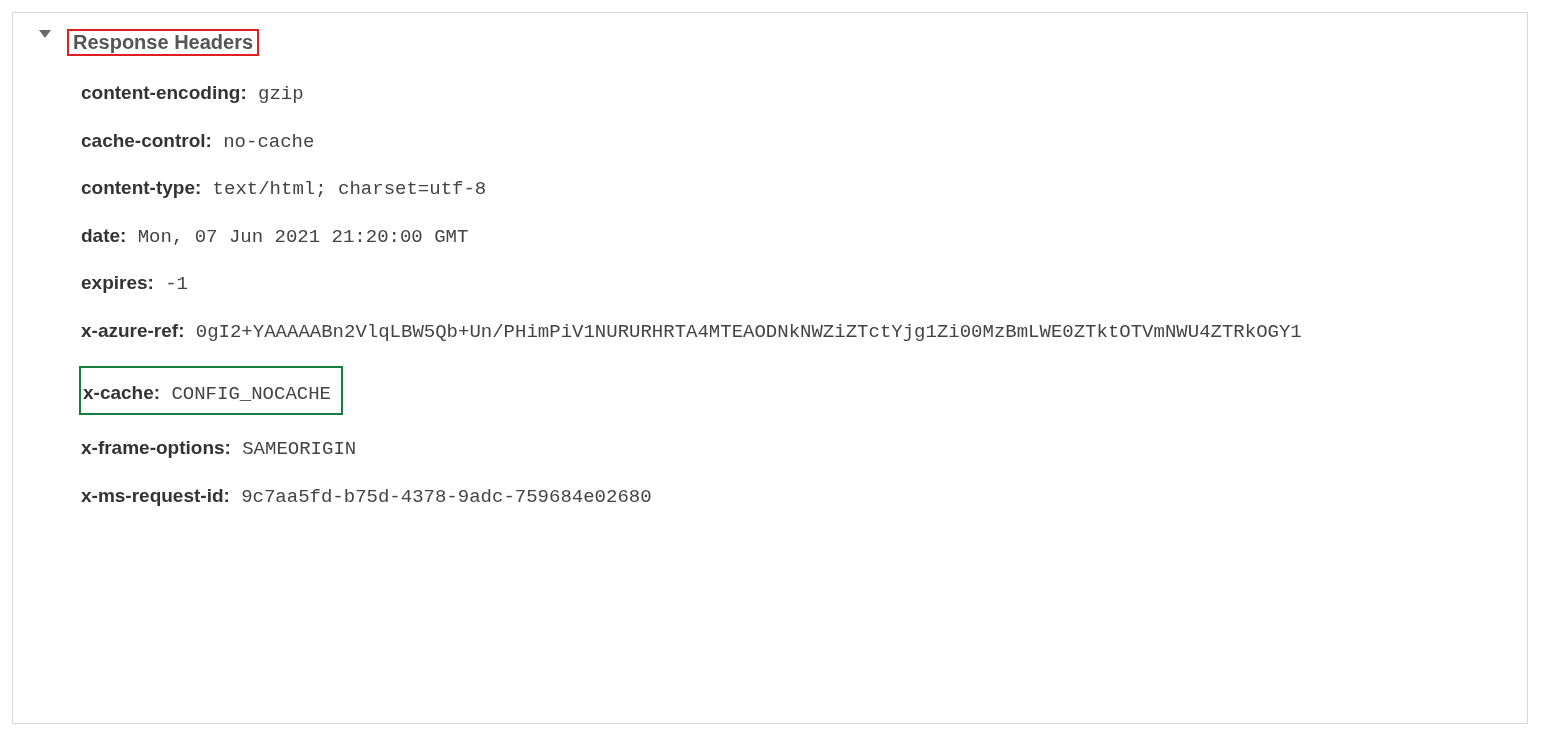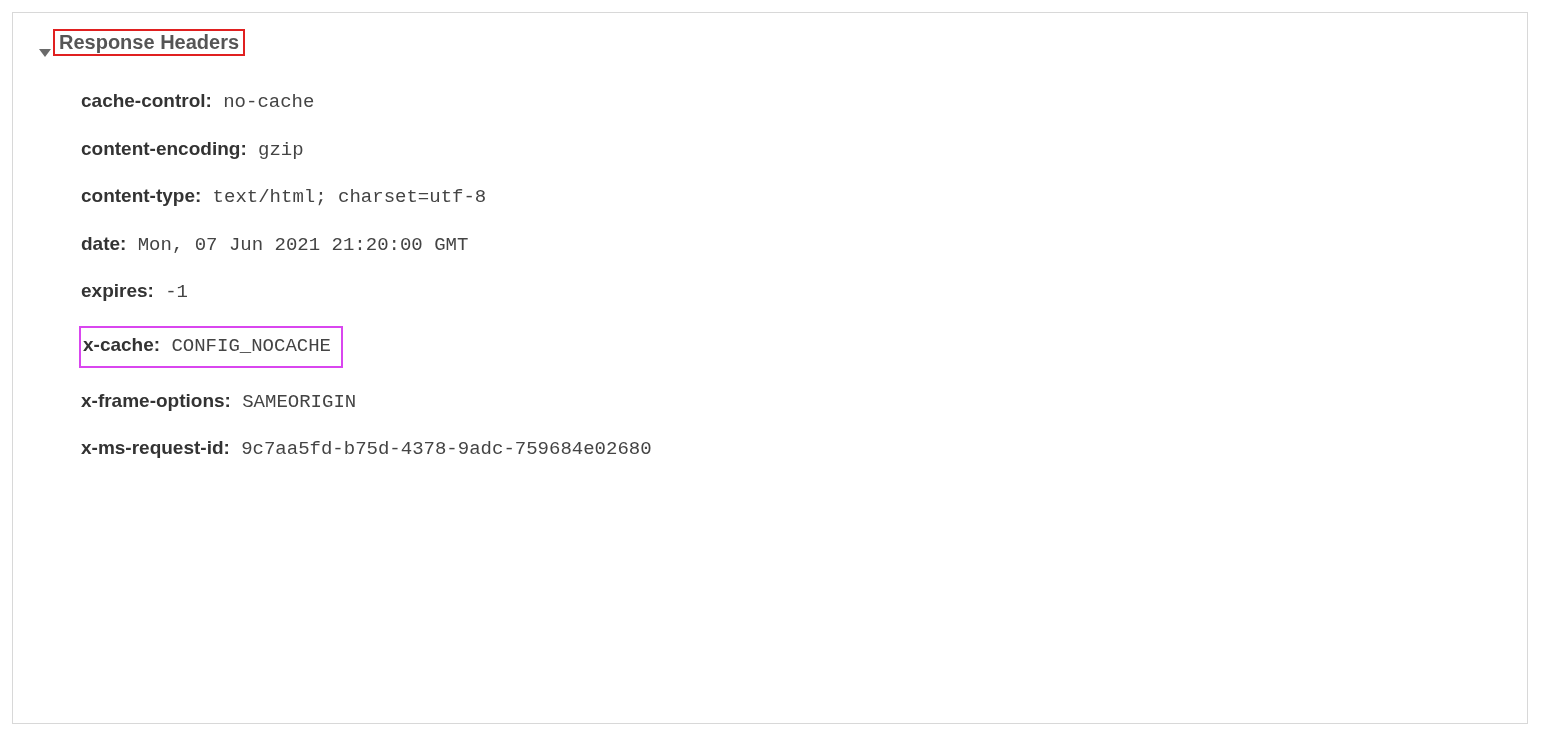--- a/index.html
+++ b/index.html
@@ -11,25 +11,25 @@
       color: #333;
     }
     .panel {
       border: 1px solid #d8d8d8;
       padding: 10px 14px 20px 14px;
       width: 1516px;
       min-height: 712px;
     }
     .section-header {
       display: inline-flex;
-      align-items: flex-end;
-      gap: 2px;
+      align-items: flex-start;
+      gap: 16px;
       cursor: pointer;
       user-select: none;
-      margin: 6px 0 18px 12px;
+      margin: 6px 0 10px 12px;
     }
     .triangle {
       display: inline-block;
       width: 0; height: 0;
       border-left: 6px solid transparent;
       border-right: 6px solid transparent;
       border-top: 8px solid #6a6a6a;
       transform: translateY(1px);
     }
     .section-title {
@@ -53,47 +53,47 @@
     .hname {
       font-weight: 700;
       color: #333;
     }
     .hval {
       font-family: Consolas, "Courier New", monospace;
       color: #444;
       margin-left: 6px;
     }
     .highlight-row {
-      border: 2px solid #d946ef;
+      border: 2px solid #15803d;
       display: inline-block;
-      padding: 4px 10px 6px 0;
+      padding: 12px 10px 6px 0;
       margin-left: -2px;
     }
     .highlight-row .hname { padding-left: 2px; }
   </style>
 </head>
 <body>
 
 <div class="panel">
 
   <div class="section-header">
     <span class="triangle"></span>
     <span class="section-title highlight-title">Response Headers</span>
   </div>
 
   <div class="header-list">
 
     <div class="header-row">
-      <span class="hname">cache-control:</span>
-      <span class="hval">no-cache</span>
+      <span class="hname">content-encoding:</span>
+      <span class="hval">gzip</span>
     </div>
 
     <div class="header-row">
-      <span class="hname">content-encoding:</span>
-      <span class="hval">gzip</span>
+      <span class="hname">cache-control:</span>
+      <span class="hval">no-cache</span>
     </div>
 
 
     <div class="header-row">
       <span class="hname">content-type:</span>
       <span class="hval">text/html; charset=utf-8</span>
     </div>
 
     <div class="header-row">
       <span class="hname">date:</span>
@@ -101,20 +101,24 @@
     </div>
 
     <div class="header-row">
       <span class="hname">expires:</span>
       <span class="hval">-1</span>
     </div>
 
 
 
 
+    <div class="header-row">
+      <span class="hname">x-azure-ref:</span>
+      <span class="hval">0gI2+YAAAAABn2VlqLBW5Qb+Un/PHimPiV1NURURHRTA4MTEAODNkNWZiZTctYjg1Zi00MzBmLWE0ZTktOTVmNWU4ZTRkOGY1</span>
+    </div>
 
     <div class="header-row">
       <span class="highlight-row">
         <span class="hname">x-cache:</span>
         <span class="hval">CONFIG_NOCACHE</span>
       </span>
     </div>
 
     <div class="header-row">
       <span class="hname">x-frame-options:</span>

